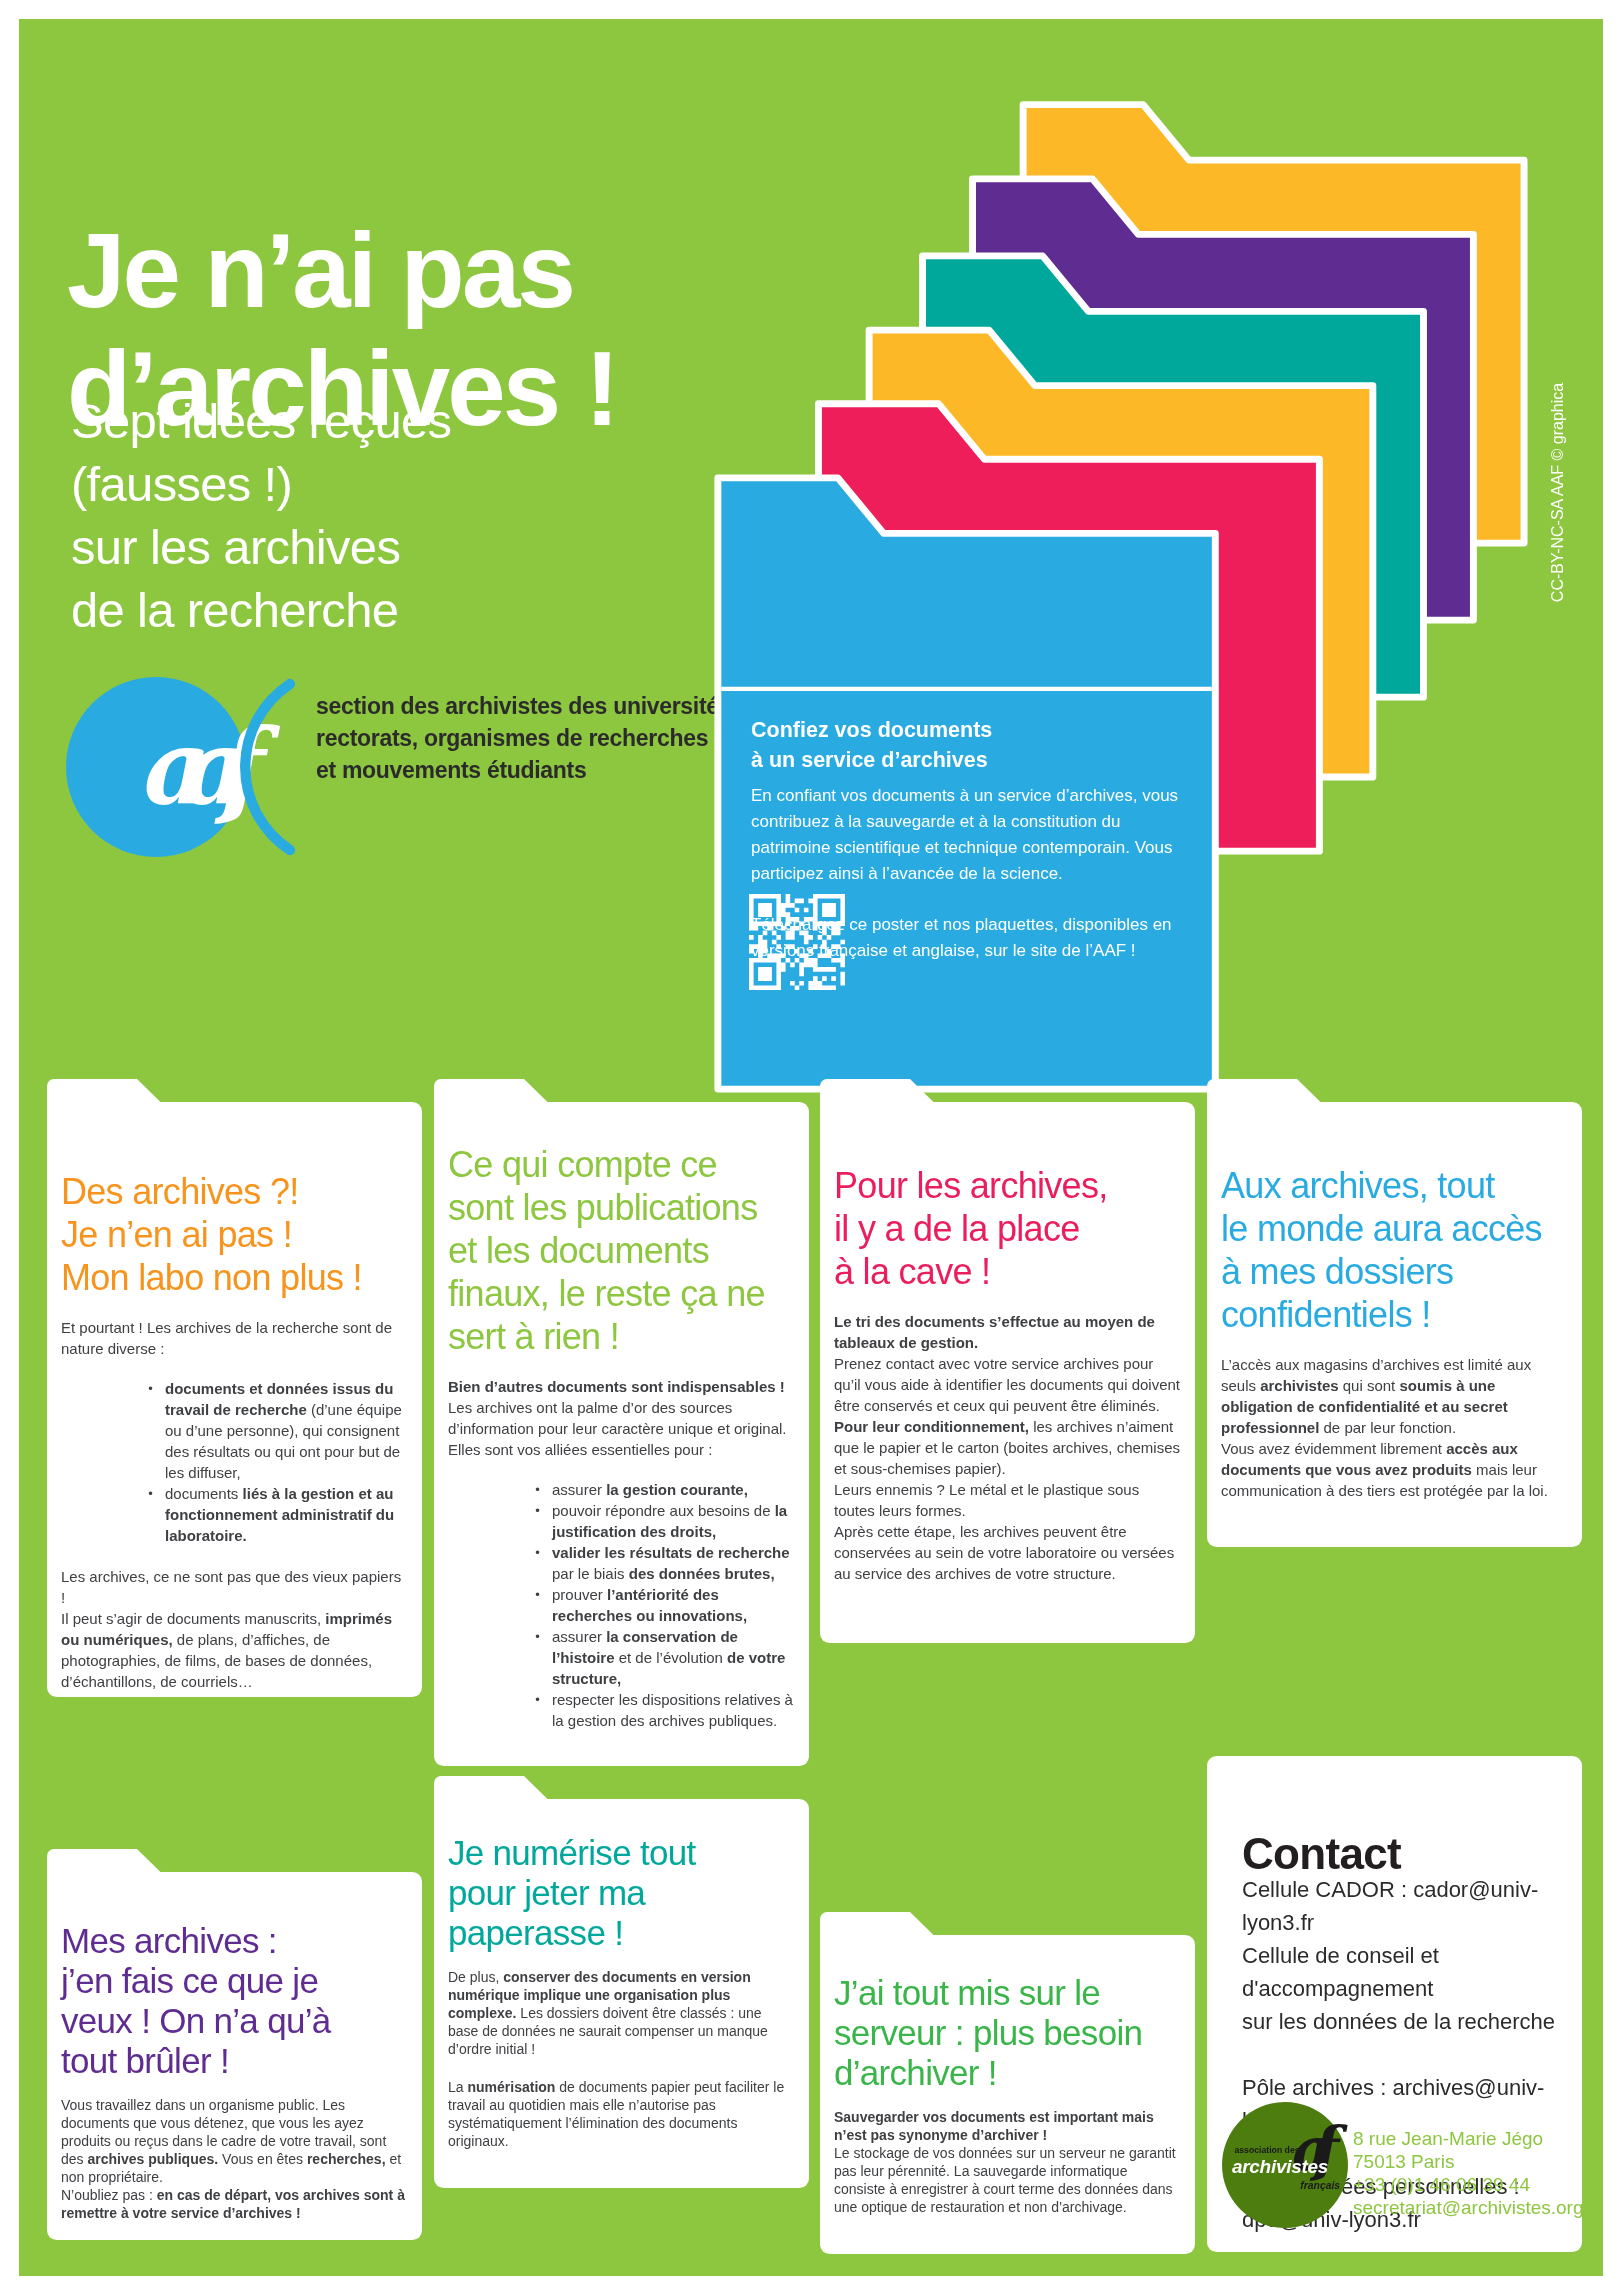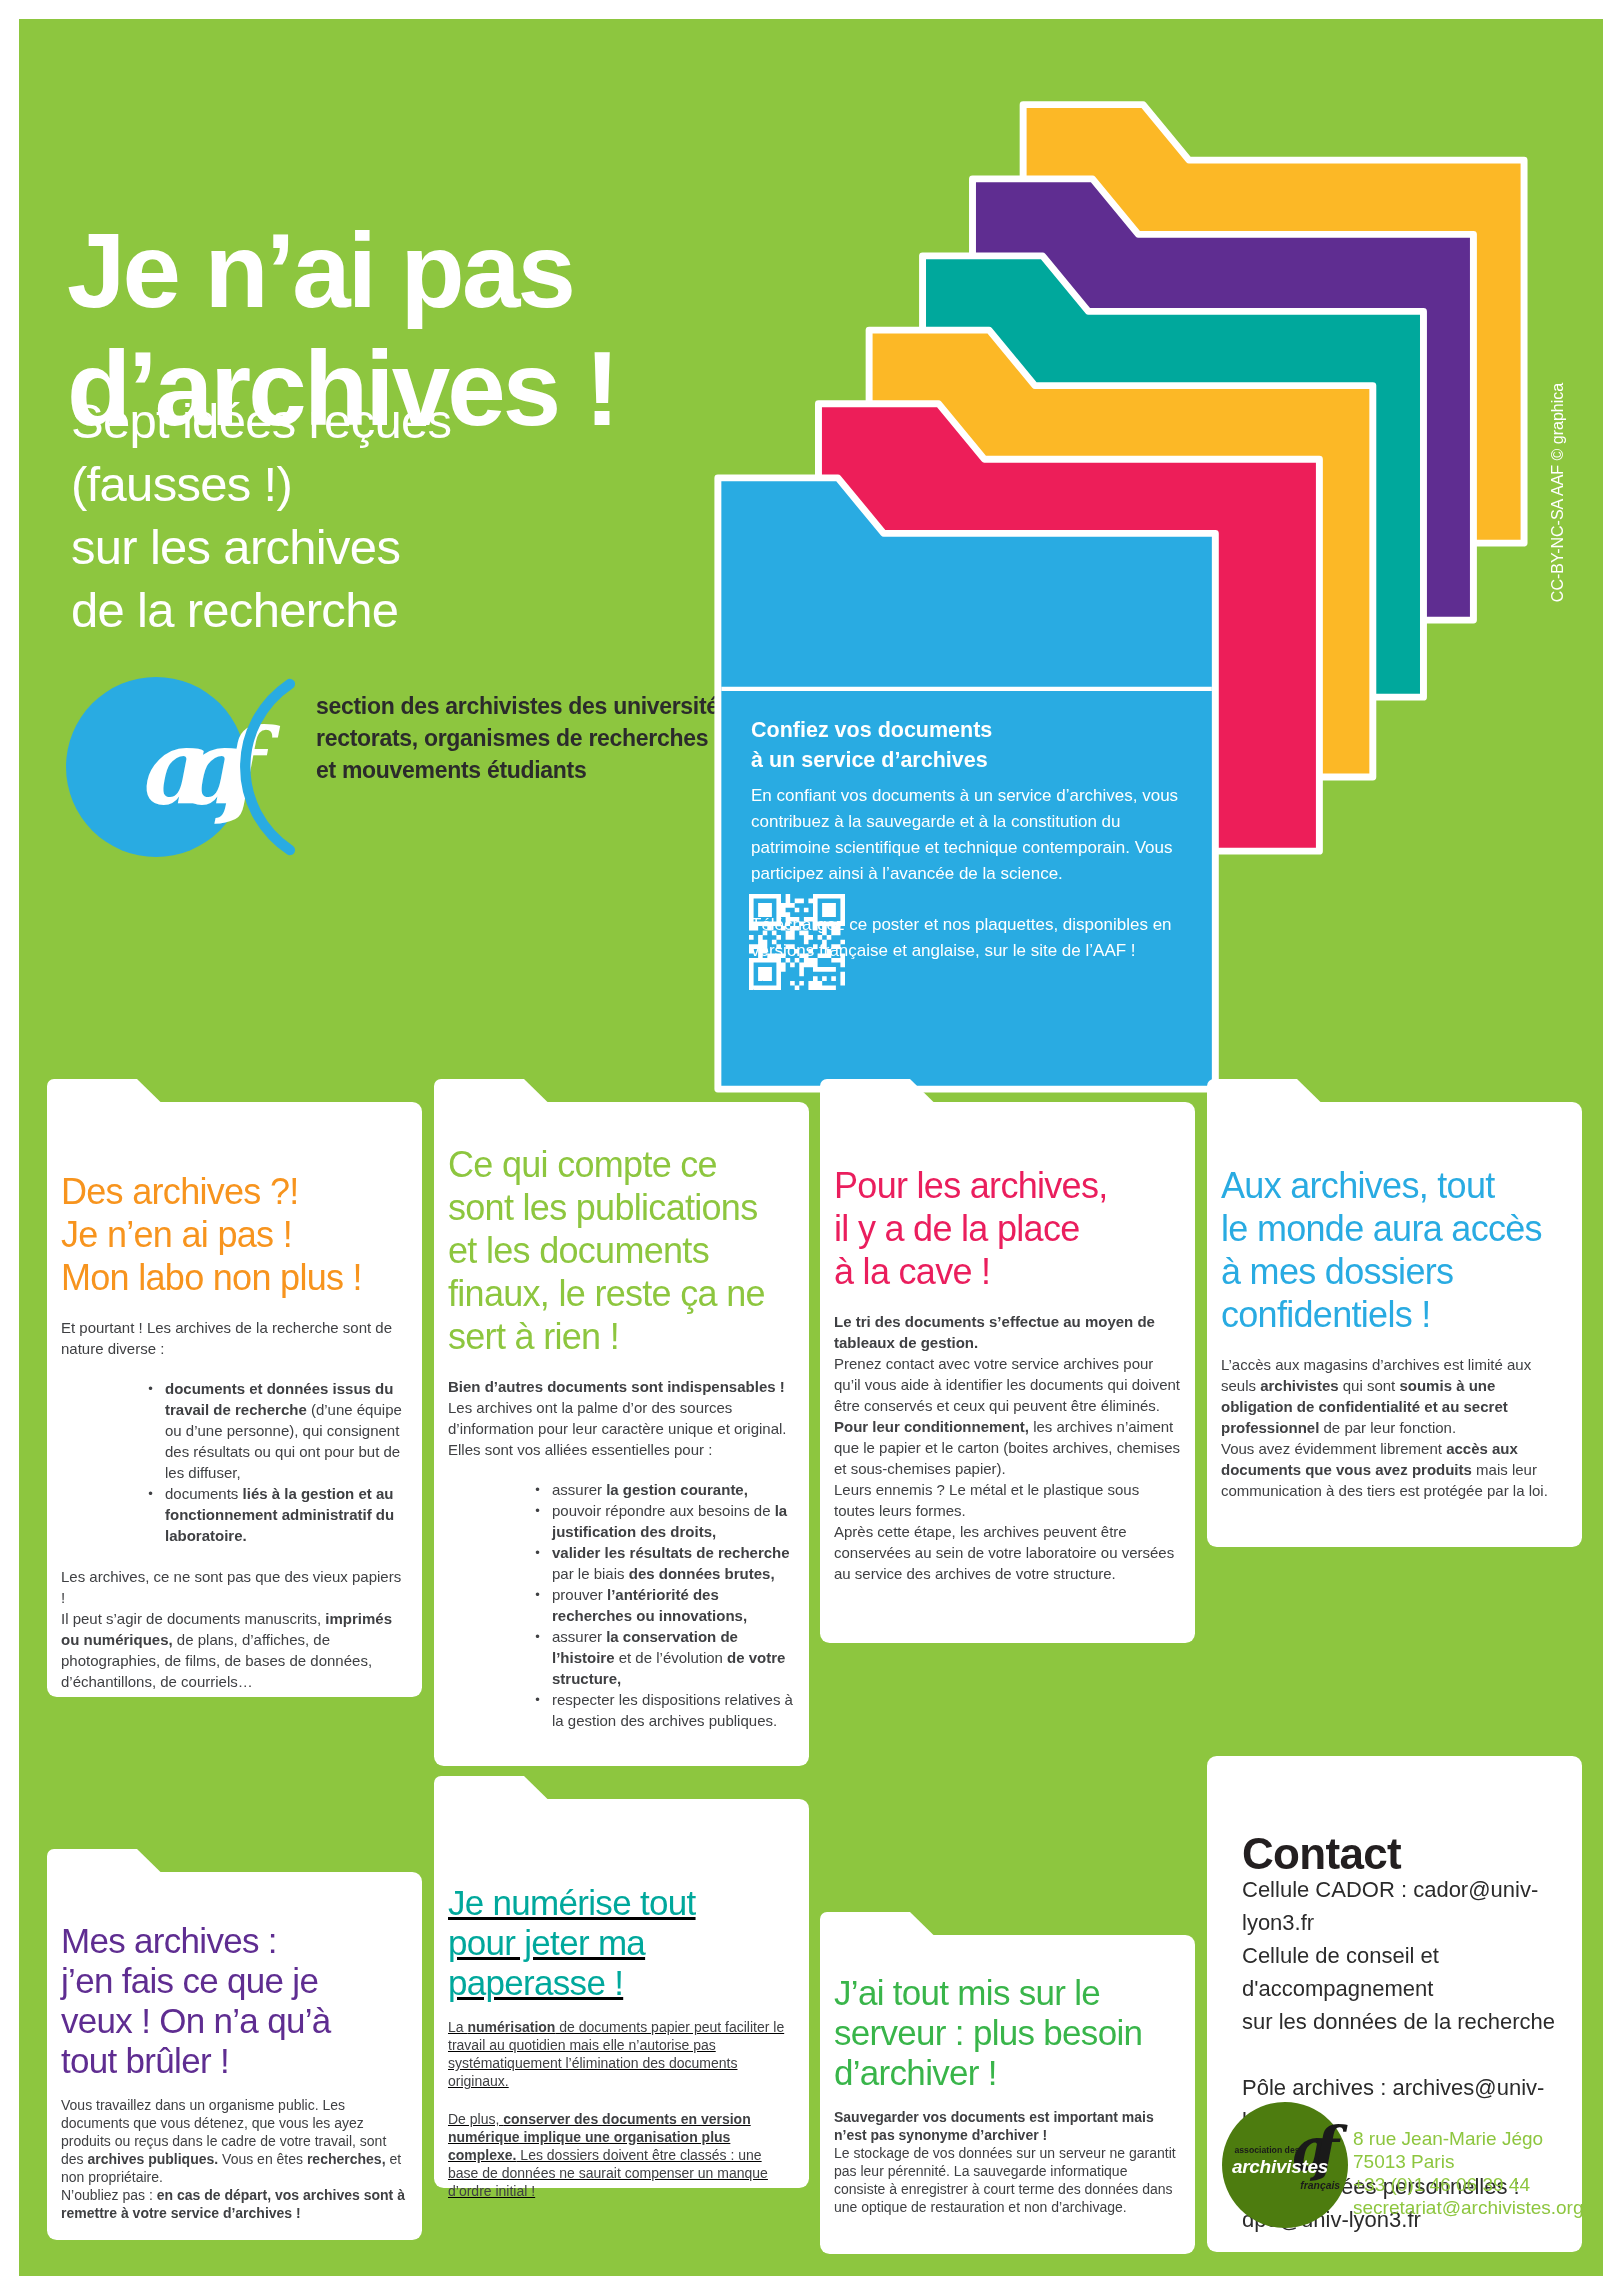--- a/index.html
+++ b/index.html
@@ -61,21 +61,21 @@
   .c1 .card-inner{padding-top:68px;}
   .c2{left:434px; top:1102px;width:375px;height:664px;}
   .c2 .card-inner{padding-top:41px;}
   .c3{left:820px;top:1102px;width:375px;height:541px;}
   .c3 .card-inner{padding-top:62px;}
   .c4{left:1207px;top:1102px;width:375px;height:445px;}
   .c4 .card-inner{padding-top:62px;}
   .c5{left:47px; top:1872px;width:375px;height:368px;}
   .c5 .card-inner{padding-top:49px;}
   .c6{left:434px; top:1799px;width:375px;height:389px;}
-  .c6 .card-inner{padding-top:84px;text-decoration:underline;}
+  .c6 .card-inner{padding-top:34px;}
   .c7{left:820px;top:1935px;width:375px;height:319px;}
   .c7 .card-inner{padding-top:38px;}
 
   
   .contact-card{left:1207px;top:1756px;width:375px;height:496px;background:#fff;border-radius:9.7px;position:absolute;}
   .contact-title{left:35px;top:36px;position:absolute;color:#231f20;font-size:44px;letter-spacing:-0.7px;}
   .contact-body{left:35px;top:117px;width:319px;position:absolute;color:#2b2b2b;
     font-size:22px;line-height:33px;}
   .contact-aaf-circle{left:15.3px;top:346px;width:126px;height:126px;border-radius:50%;position:absolute;background:#4d7c0f;}
   .caaf-line1{position:absolute;left:8.3px;top:43px;width:69px;color:#1a1a1a;font-size:8.7px;font-weight:bold;text-align:right;}
@@ -176,22 +176,22 @@
     <h2 style="color:#5f2d91">Mes archives :<br>j’en fais ce que je<br>veux ! On n’a qu’à<br>tout brûler !</h2>
     <div class="body">
         <p>Vous travaillez dans un organisme public. Les documents que vous détenez, que vous les ayez produits ou reçus dans le cadre de votre travail, sont des <b>archives publiques.</b> Vous en êtes <b>recherches,</b> et non propriétaire.<br>N’oubliez pas : <b>en cas de départ, vos archives sont à remettre à votre service d’archives !</b></p>
       </div>
   </div>
 </div>
 <div class="card c6 row2">
   <div class="card-inner">
     <h2 style="color:#00a89c">Je numérise tout<br>pour jeter ma<br>paperasse !</h2>
     <div class="body">
+        <p>De plus, <b>conserver des documents en version numérique implique une organisation plus complexe.</b> Les dossiers doivent être classés : une base de données ne saurait compenser un manque d’ordre initial !</p>
         <p>La <b>numérisation</b> de documents papier peut faciliter le travail au quotidien mais elle n’autorise pas systématiquement l’élimination des documents originaux.</p>
-        <p>De plus, <b>conserver des documents en version numérique implique une organisation plus complexe.</b> Les dossiers doivent être classés : une base de données ne saurait compenser un manque d’ordre initial !</p>
       </div>
   </div>
 </div>
 <div class="card c7 row2">
   <div class="card-inner">
     <h2 style="color:#39b54a">J’ai tout mis sur le<br>serveur : plus besoin<br>d’archiver !</h2>
     <div class="body">
         <p><b>Sauvegarder vos documents est important mais n’est pas synonyme d’archiver !</b><br>Le stockage de vos données sur un serveur ne garantit pas leur pérennité. La sauvegarde informatique consiste à enregistrer à court terme des données dans une optique de restauration et non d’archivage.</p>
       </div>
   </div>

